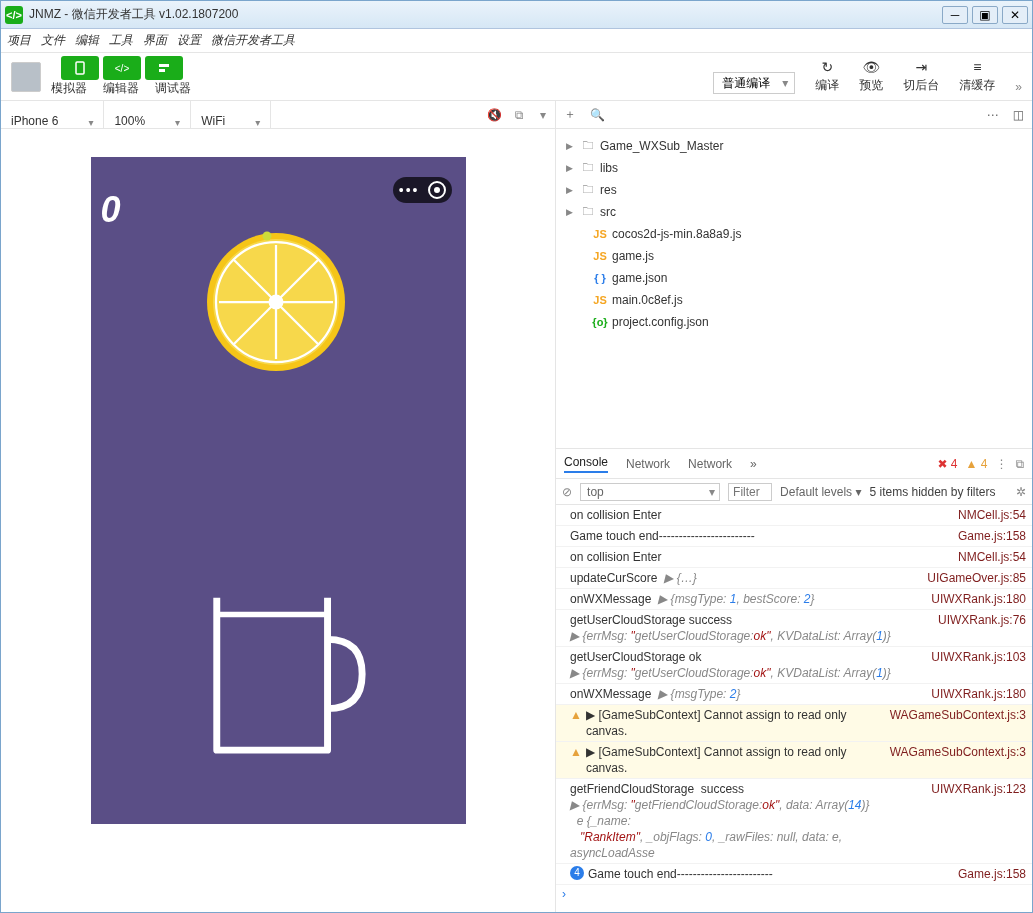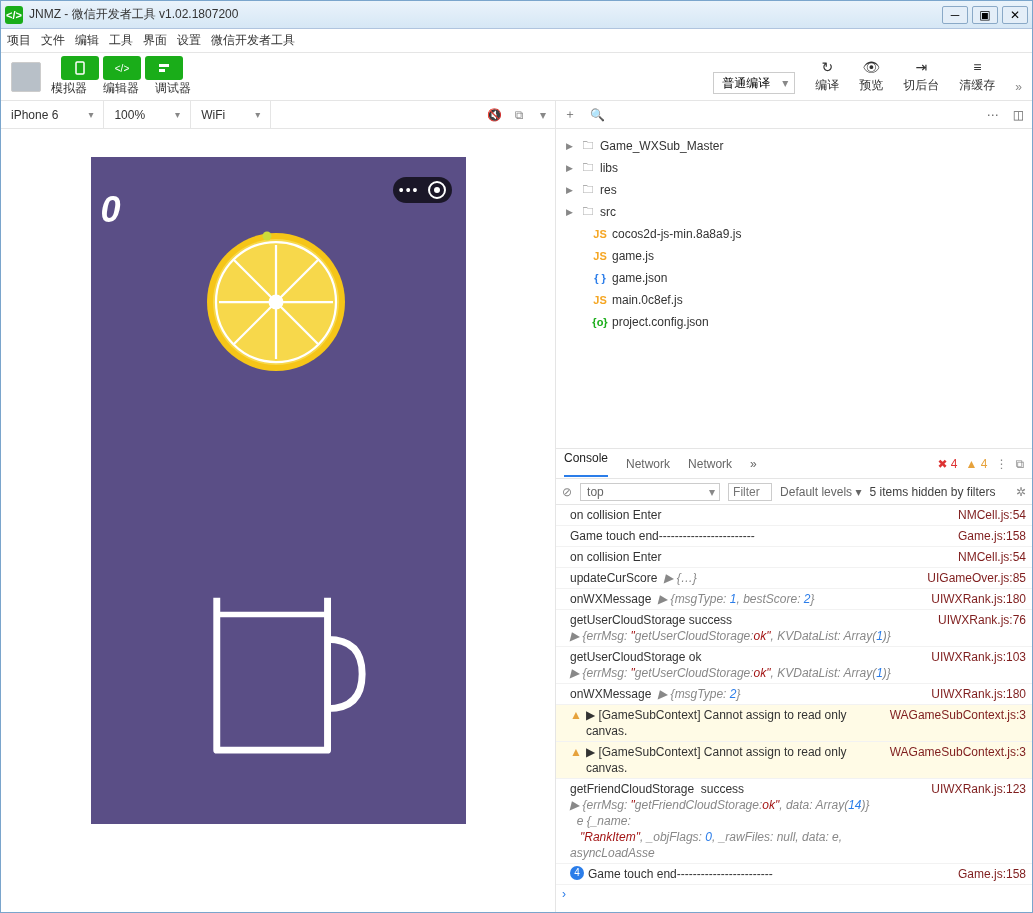--- a/index.html
+++ b/index.html
@@ -3,37 +3,37 @@
 <meta charset="utf-8">
 <style>
 * { margin: 0; padding: 0; box-sizing: border-box; font-family: "Microsoft YaHei", Arial, sans-serif; font-size: 12px; }
 body { background: #fff; overflow: hidden; }
 .window { width: 1033px; height: 913px; border: 1px solid #7aa5cc; display: flex; flex-direction: column; }
 .titlebar { height: 28px; background: linear-gradient(#eaf3fb,#d6e7f5); display: flex; align-items: center; padding: 0 4px; border-bottom: 1px solid #b0c4de; }
 .titlebar .logo { width: 18px; height: 18px; background:#1aad19; border-radius:3px; display:flex;align-items:center;justify-content:center;color:#fff;font-weight:bold;font-size:11px;}
 .titlebar .title { margin-left: 6px; color:#333; }
 .titlebar .spacer { flex:1; }
 .titlebar .winbtn { width:26px; height:18px; border:1px solid #8aa9c7; background:#e4eef8; margin-left:4px; display:flex;align-items:center;justify-content:center; border-radius:2px;}
-.menubar { height: 24px; display:flex; align-items:center; padding: 0 6px; gap:10px; border-bottom:1px solid #e5e5e5; color:#333; }
+.menubar { height: 24px; display:flex; align-items:center; padding: 0 6px; gap:10px; border-bottom:1px solid #e5e5e5; color:#333;font-style:italic; }
 .menubar span { cursor:default; }
 .toolbar { height: 48px; display:flex; align-items:center; padding:0 10px; border-bottom:1px solid #e5e5e5; }
 .avatar { width:30px; height:30px; border:1px solid #ccc; background:#b8c0c8; border-radius:2px; }
 .grnbtns { display:flex; gap:4px; margin-left:10px; }
 .grnbtn { background:#1aad19; width:38px; height:24px; border-radius:3px; display:flex;align-items:center;justify-content:center; }
 .lbls { display:flex; gap:16px; margin-left:0px; color:#333; font-size:11px;}
 .toolbar .spacer { flex:1; }
 .rtool { display:flex; align-items:flex-end; gap:20px; }
 .rtool .combo { border:1px solid #ccc; padding:2px 24px 2px 8px; position:relative; height:22px; display:flex;align-items:center; }
 .rtool .combo::after { content:"▾"; position:absolute; right:6px; color:#888; }
 .iconbtn { display:flex; flex-direction:column; align-items:center; gap:2px; color:#333; font-size:11px; }
 .iconbtn .ic { width:20px; height:16px; display:flex;align-items:center;justify-content:center; font-size:14px; color:#333;}
 .content { flex:1; display:flex; }
 .left { width:555px; display:flex; flex-direction:column; border-right:1px solid #e5e5e5; }
 .simbar { height:28px; border-bottom:1px solid #e5e5e5; display:flex; align-items:center;}
-.simcell { padding:0 10px; height:100%; display:flex; align-items:center; border-right:1px solid #e5e5e5; color:#333; position:relative;}
+.simcell { padding:0 10px; height:100%; display:flex; align-items:flex-end; border-right:1px solid #e5e5e5; color:#333; position:relative;}
 .simcell.sel::after { content:"▾"; margin-left:30px; color:#888; font-size:10px;}
 .simbar .spacer{flex:1;}
 .simicon { width:24px;display:flex;align-items:center;justify-content:center;color:#888;}
 .simarea { flex:1; background:#fff; display:flex; align-items:flex-start; justify-content:center; padding-top:28px;}
 .phone { width:375px; height:667px; background:#5a4e86; position:relative; }
 .score { position:absolute; top:32px; left:10px; color:#fff; font-size:36px; font-weight:bold; font-style:italic; }
 .capsule { position:absolute; top:20px; right:14px; background:rgba(0,0,0,.7); border-radius:16px; display:flex; align-items:center; padding:4px 6px; gap:8px;}
 .capsule .dots{ color:#fff; font-size:14px; letter-spacing:2px;}
 .capsule .circ{ width:18px;height:18px;border:2px solid #fff;border-radius:50%;display:flex;align-items:center;justify-content:center;}
 .capsule .circ::after{content:"";width:6px;height:6px;background:#fff;border-radius:50%;}
@@ -44,21 +44,21 @@
 .filebar .spacer{flex:1;}
 .filetree { flex:0 0 320px; overflow:auto; padding:6px 0 6px 6px; border-bottom:1px solid #e5e5e5;}
 .trow { display:flex; align-items:center; height:22px; padding-left:4px; gap:4px; color:#333;}
 .trow .arr{ color:#888; width:10px; font-size:9px;}
 .trow .fic{ width:16px; text-align:center; font-size:11px;}
 .fic.folder{color:#666;}
 .fic.js{color:#f5a623;font-weight:bold;}
 .fic.json{color:#2b7de9;font-weight:bold;}
 .fic.cfg{color:#1aad19;font-weight:bold;}
 .devtabs { height:30px; border-bottom:1px solid #e5e5e5; display:flex; align-items:center; padding:0 8px; gap:18px; color:#666;}
-.devtabs .tab.active{ color:#222; border-bottom:2px solid #2b7de9; padding-bottom:10px;}
+.devtabs .tab.active{ color:#222; border-bottom:2px solid #2b7de9; padding-bottom:2px;}
 .devtabs .spacer{flex:1;}
 .errct{ display:flex;align-items:center;gap:8px;}
 .red{color:#d33;} .yel{color:#e6a23c;}
 .filterbar{height:26px;border-bottom:1px solid #e5e5e5;display:flex;align-items:center;padding:0 6px;gap:8px;color:#666;}
 .filterbar .top{border:1px solid #ccc;padding:1px 20px 1px 6px;position:relative;width:140px;}
 .filterbar .top::after{content:"▾";position:absolute;right:4px;color:#888;}
 .filterbar .flt{border:1px solid #ccc;padding:1px 4px;color:#aaa;width:44px;}
 .console{flex:1;overflow:auto;font-family:Consolas,monospace;font-size:11px;}
 .crow{display:flex;padding:2px 6px 2px 14px;border-bottom:1px solid #f2f2f2;align-items:flex-start;line-height:16px;}
 .crow .msg{flex:1;color:#333;white-space:pre-wrap;}

